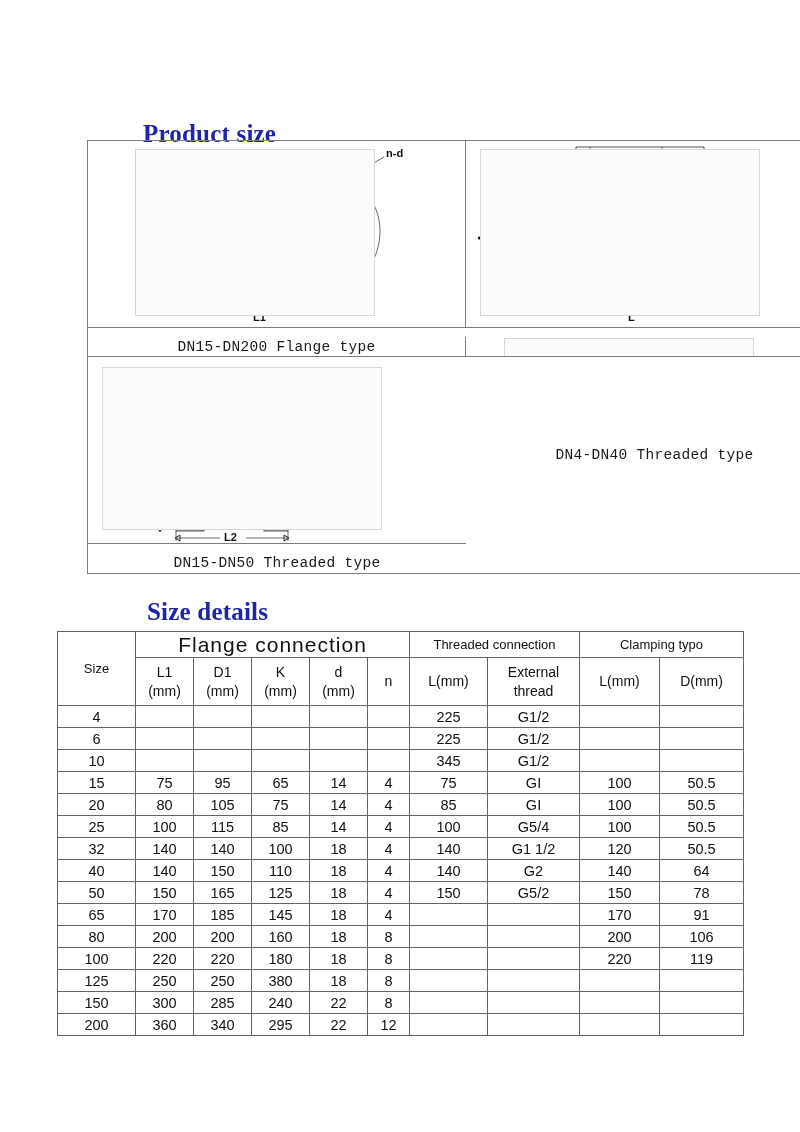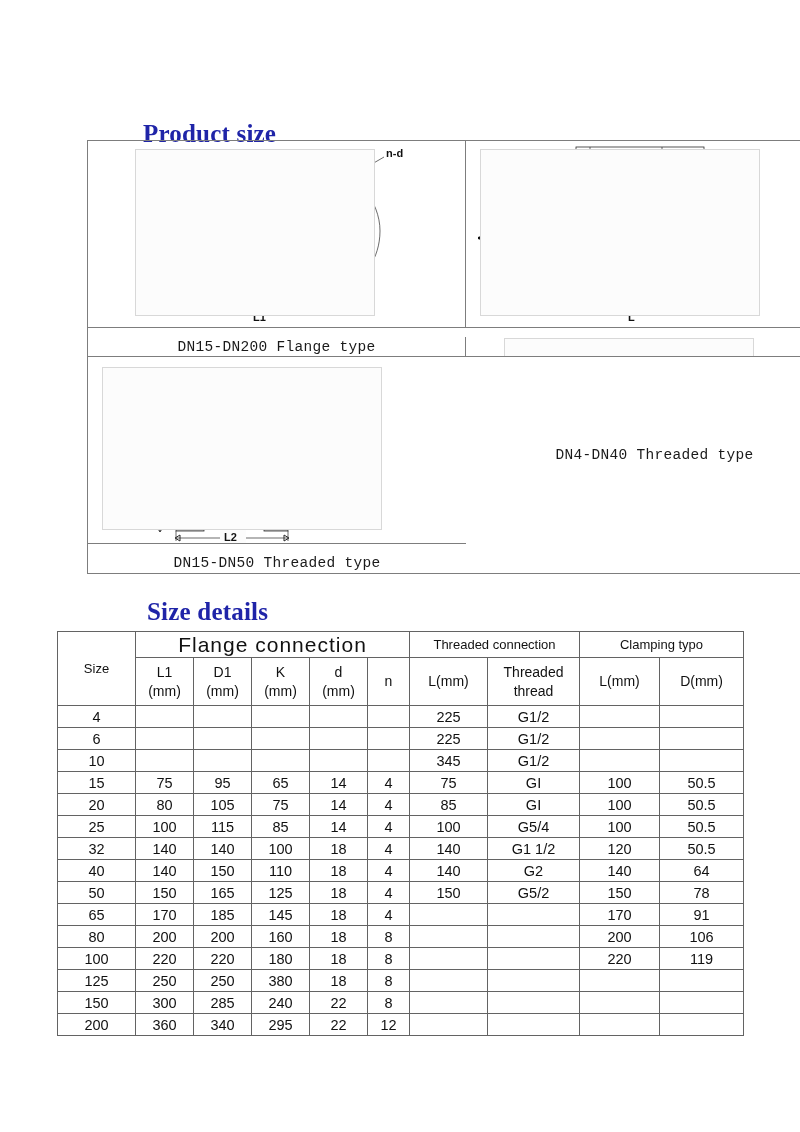--- a/index.html
+++ b/index.html
@@ -338,21 +338,21 @@
         <div>d</div>
         <div>(mm)</div>
       </th>
       <th class="sub-head">
         <div>n</div>
       </th>
       <th class="sub-head">
         <div>L(mm)</div>
       </th>
       <th class="sub-head">
-        <div>Threaded</div>
+        <div>External</div>
         <div>thread</div>
       </th>
       <th class="sub-head">
         <div>L(mm)</div>
       </th>
       <th class="sub-head">
         <div>D(mm)</div>
       </th>
     </tr>
   </thead>

